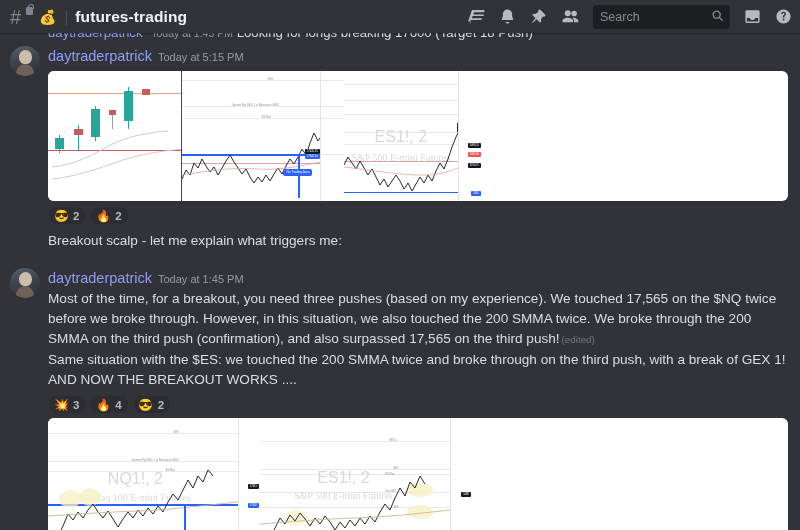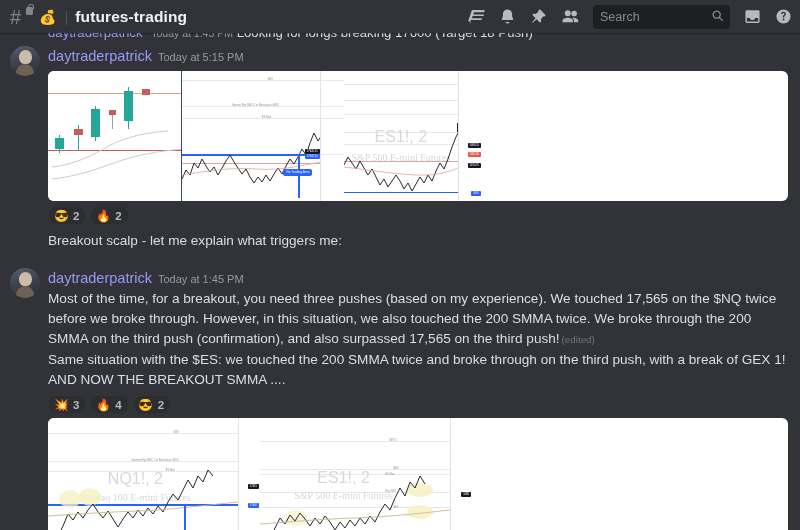--- a/index.html
+++ b/index.html
@@ -296,21 +296,21 @@
 
     <div class="message" style="margin-top:16px;">
       <div class="avatar"></div>
       <div class="msg-head">
         <span class="author">daytraderpatrick</span>
         <span class="timestamp">Today at 1:45 PM</span>
       </div>
 
       <div class="msg-text"><span>Most of the time, for a breakout, you need three pushes (based on my experience). We touched 17,565 on the $NQ twice before we broke through. However, in this situation, we also touched the 200 SMMA twice. We broke through the 200 SMMA on the third push (confirmation), and also surpassed 17,565 on the third push!</span><span class="edited">(edited)</span></div>
       <div class="msg-text">Same situation with the $ES: we touched the 200 SMMA twice and broke through on the third push, with a break of GEX 1!</div>
-      <div class="msg-text">AND NOW THE BREAKOUT SMMA ....</div>
+      <div class="msg-text">AND NOW THE BREAKOUT WORKS ....</div>
 
       <div class="reactions">
         <div class="reaction">
           <span class="emo">💥</span>
           <span class="cnt">3</span>
         </div>
         <div class="reaction">
           <span class="emo">🔥</span>
           <span class="cnt">4</span>
         </div>

